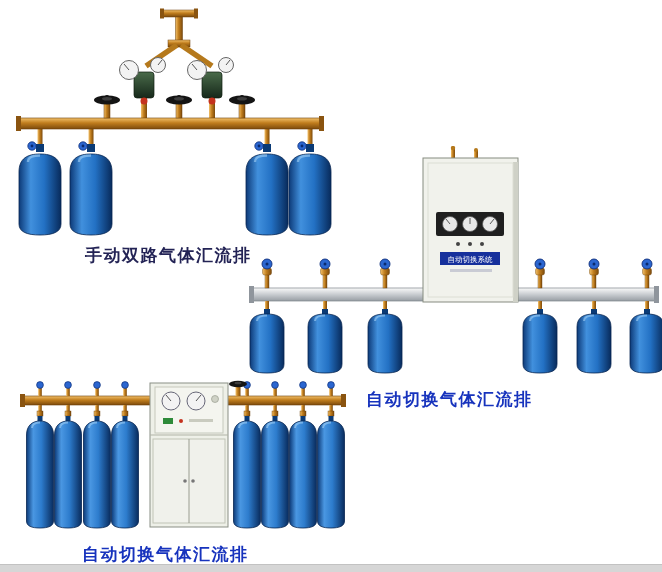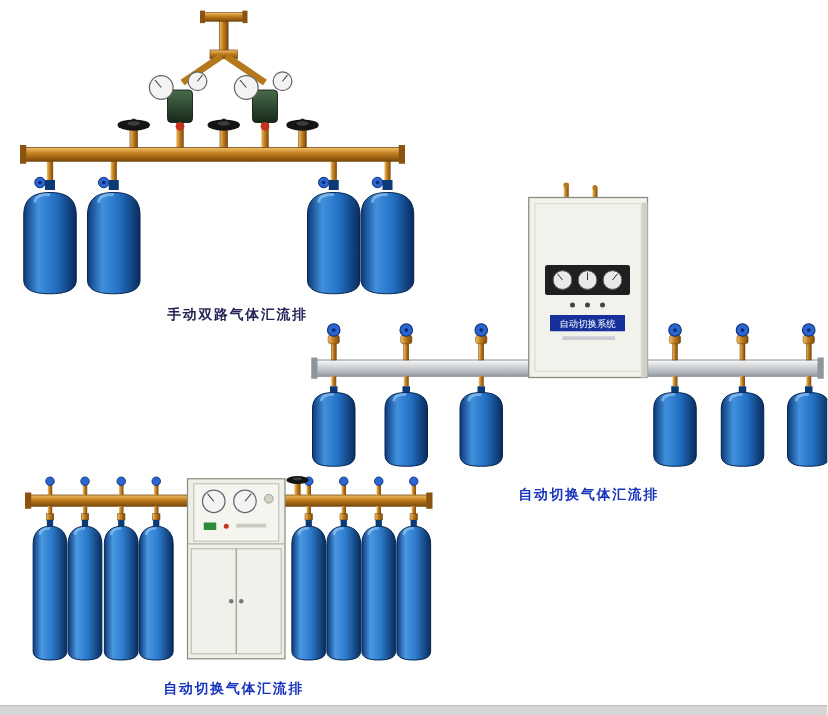--- a/index.html
+++ b/index.html
@@ -9,24 +9,24 @@
     font-family:"DejaVu Sans","Liberation Sans",sans-serif;
     position:relative;
     overflow:hidden;
   }
   .stage { position:absolute; left:0; top:0; width:662px; height:572px; background:#fff; }
   .fig { position:absolute; }
   .fig svg { display:block; }
   .caption {
     position:absolute;
     width:210px;
-    font-size:11px;
+    font-size:17px;
     font-weight:bold;
     letter-spacing:1.5px;
-    text-align:center;
+    text-align:left;
     white-space:nowrap;
   }
   .bottom-strip {
     position:absolute; left:0; bottom:0; width:662px; height:8px;
     border-top:1px solid #c2c2c2;
   }
 </style>
 </head>
 <body>
 

